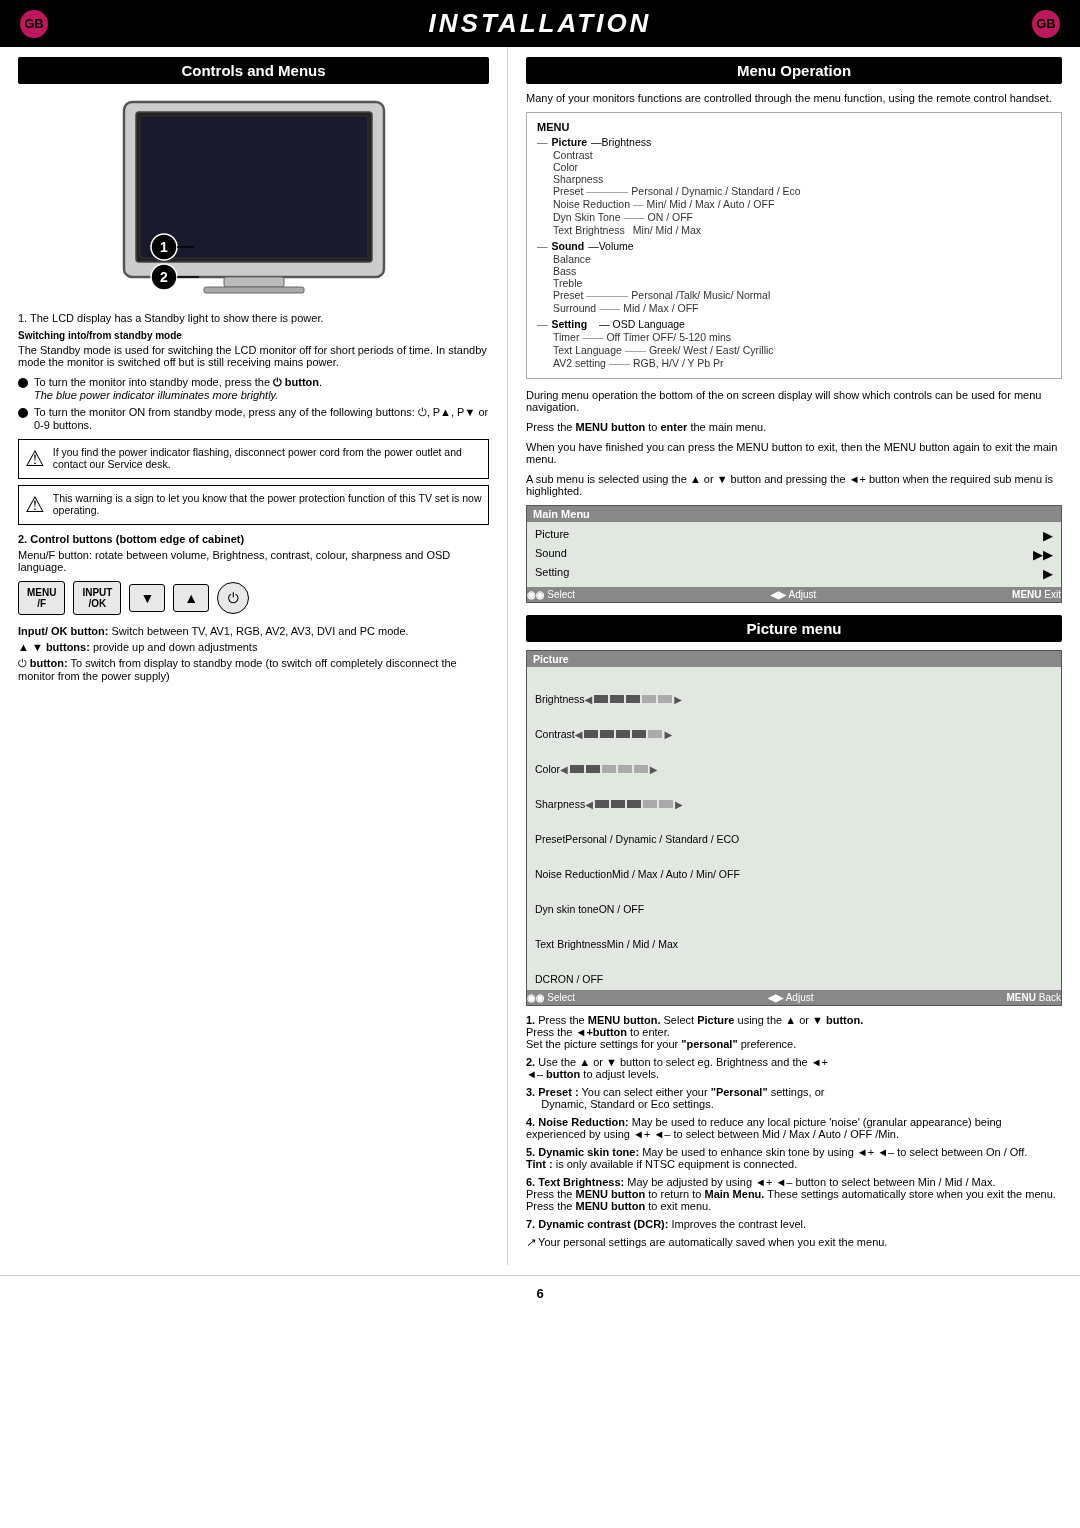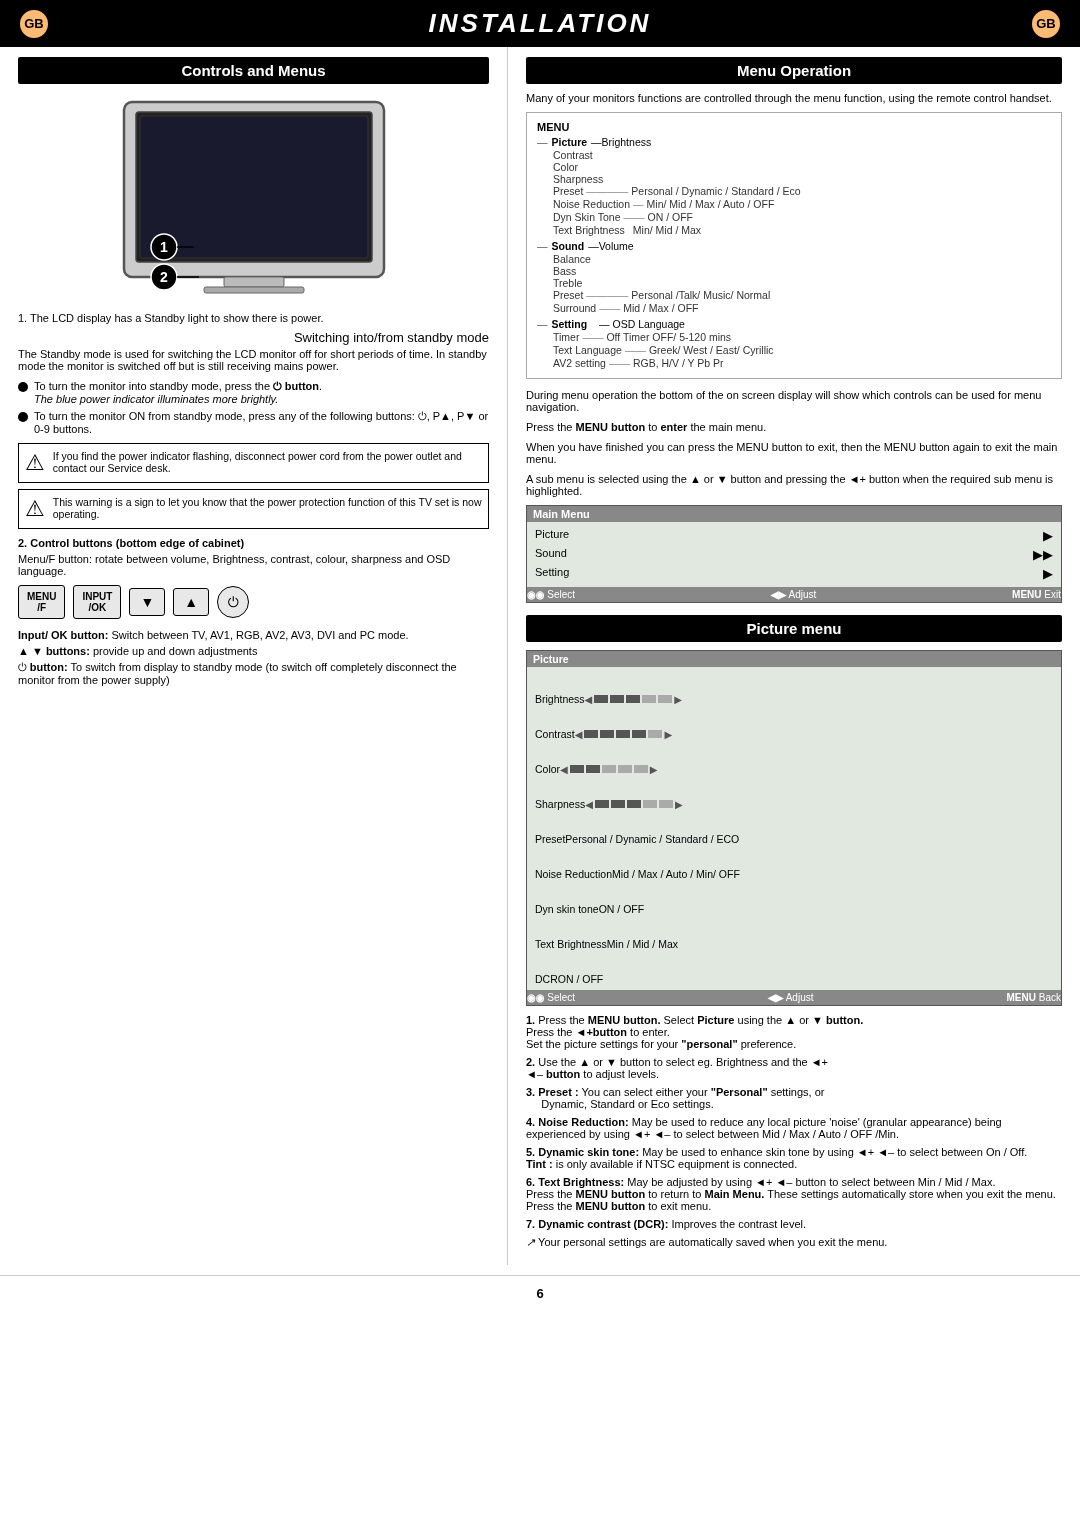--- a/index.html
+++ b/index.html
@@ -30,21 +30,21 @@
     }
     .header-title {
       font-size: 26px;
       font-style: italic;
       font-weight: bold;
       letter-spacing: 3px;
       color: #fff;
     }
     .header-badge {
       position: absolute;
-      background: #fdba74;
+      background: #be185d;
       color: #000;
       border-radius: 50%;
       width: 32px;
       height: 32px;
       display: flex;
       align-items: center;
       justify-content: center;
       font-weight: bold;
       font-size: 13px;
       border: 2px solid #000;
@@ -91,21 +91,21 @@
     }
 
     
     .callout {
       font-size: 11px;
       margin-bottom: 6px;
     }
 
     
     .switch-section { margin-bottom: 8px; }
-    .switch-title { font-weight: normal; font-size: 13px; margin-bottom: 3px; text-align: right; }
+    .switch-title { font-weight: bold; font-size: 10px; margin-bottom: 3px; }
     .switch-text { font-size: 11px; margin-bottom: 4px; }
 
     
     .bullet-item {
       display: flex;
       align-items: flex-start;
       margin-bottom: 5px;
       font-size: 11px;
     }
     .bullet-dot {

